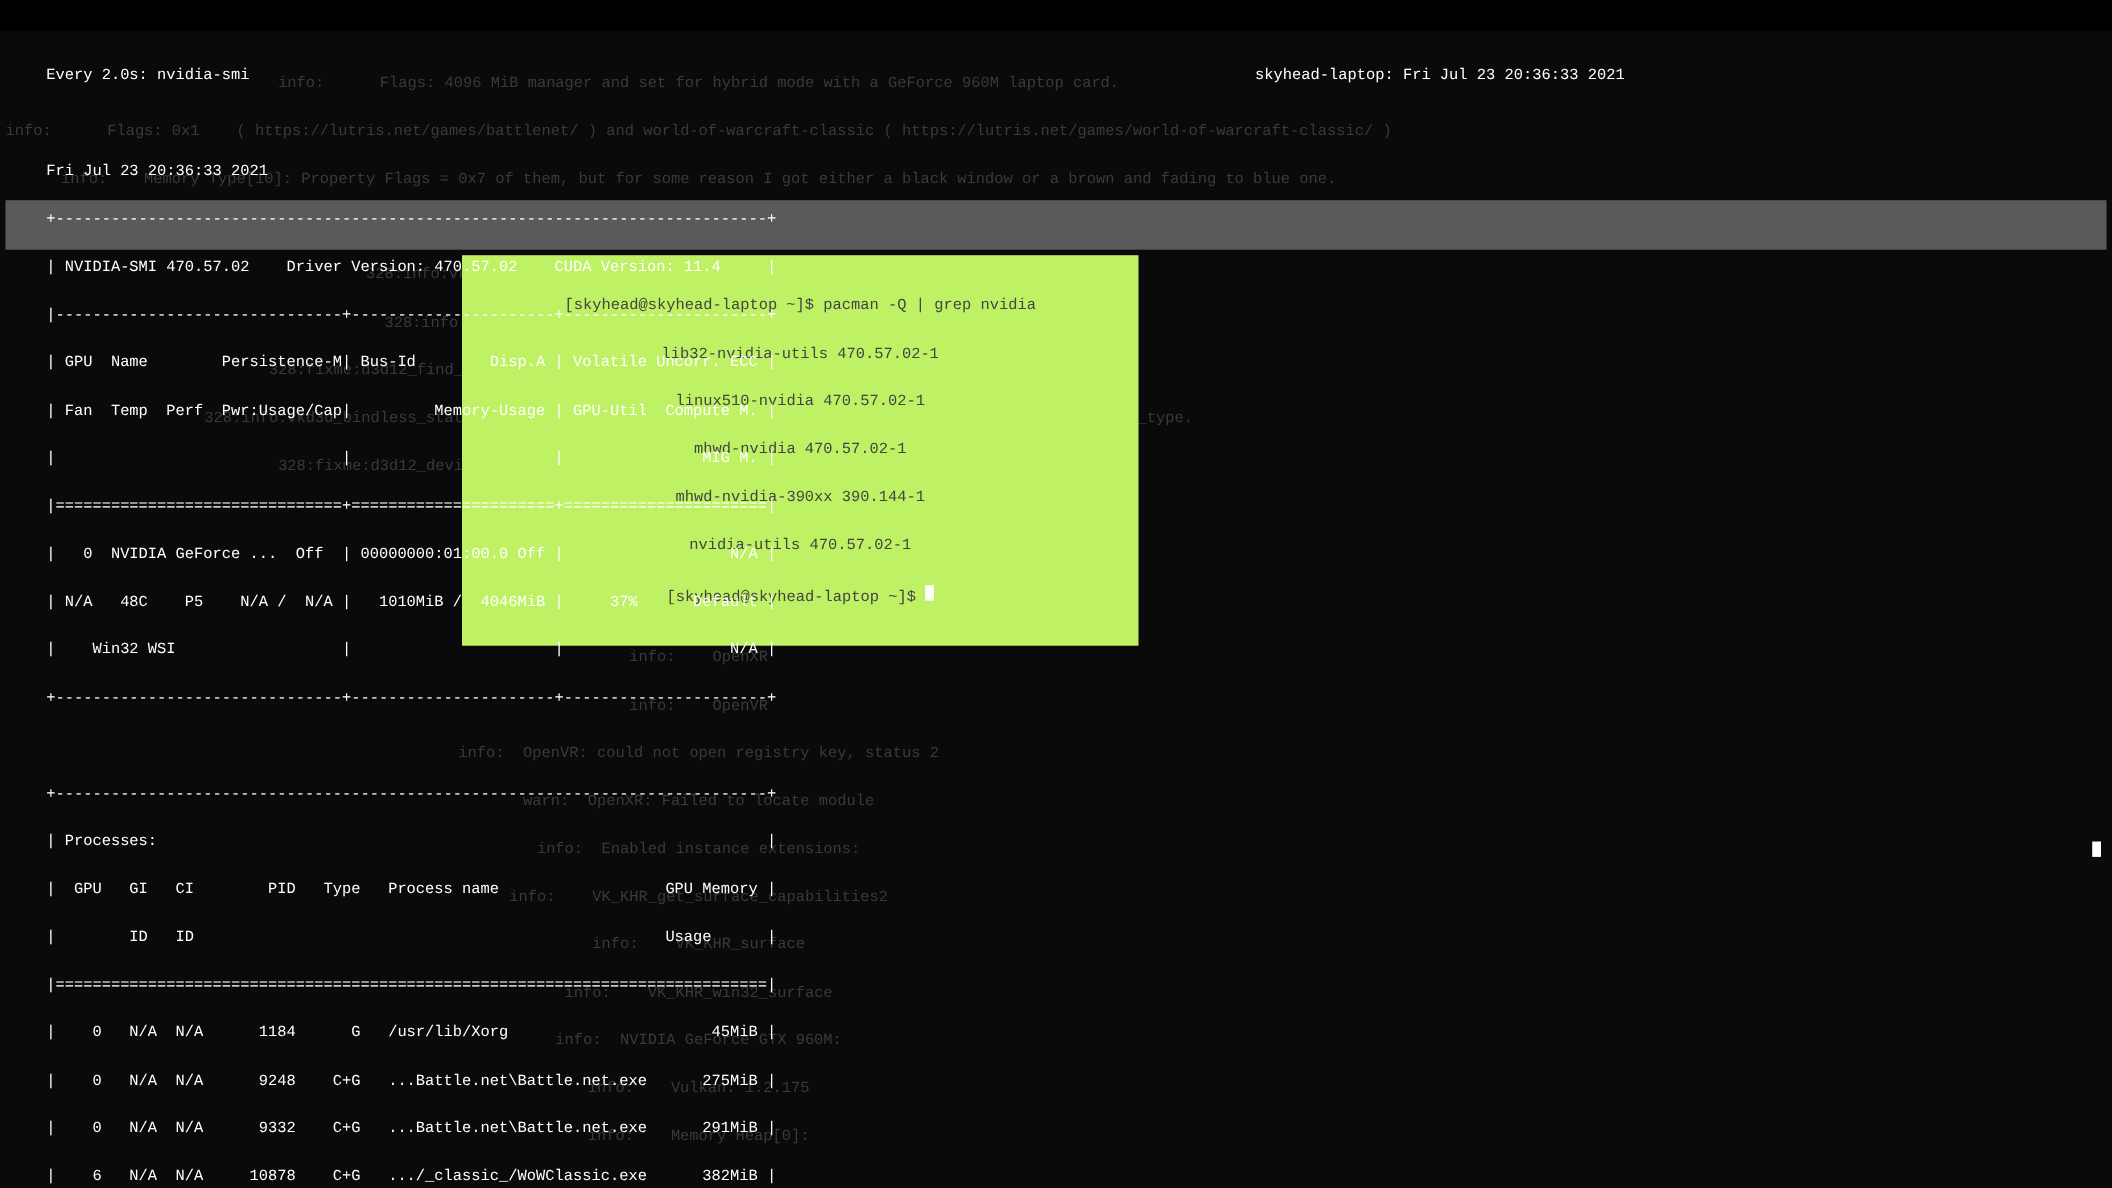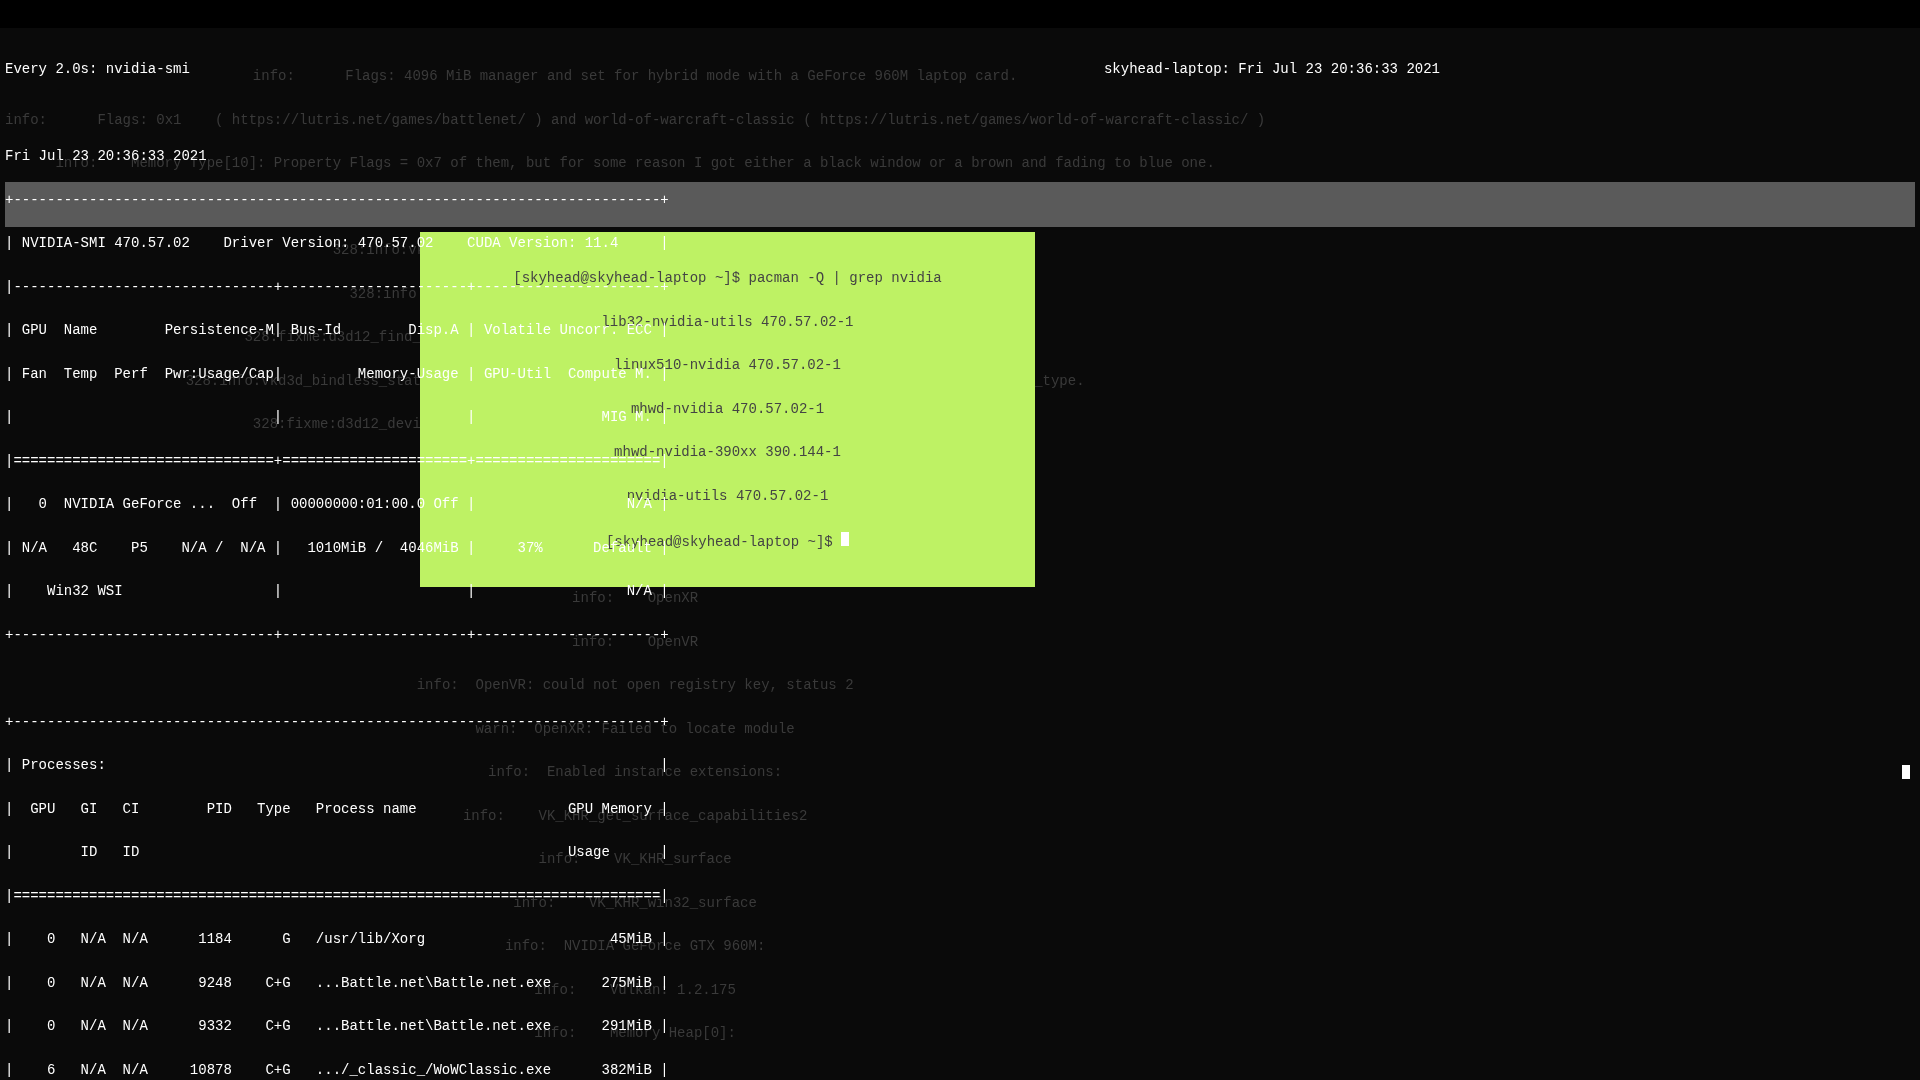--- a/index.html
+++ b/index.html
@@ -42,20 +42,21 @@
     .fg-terminal {
       position: absolute;
       top: 33px;
       left: 5px;
       z-index: 5;
       color: #ffffff;
       white-space: pre;
     }
     .fg-line {
       height: 14.5px;
+      margin-left: 37px;
     }
     .highlight-band {
       position: absolute;
       background: #5a5a5a;
       height: 45px;
       left: 5px;
       right: 5px;
       top: 182px;
       z-index: 2;
     }

